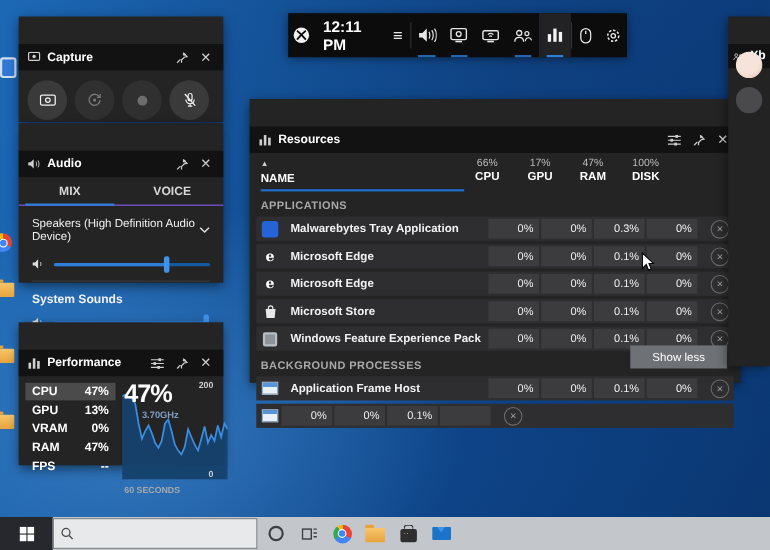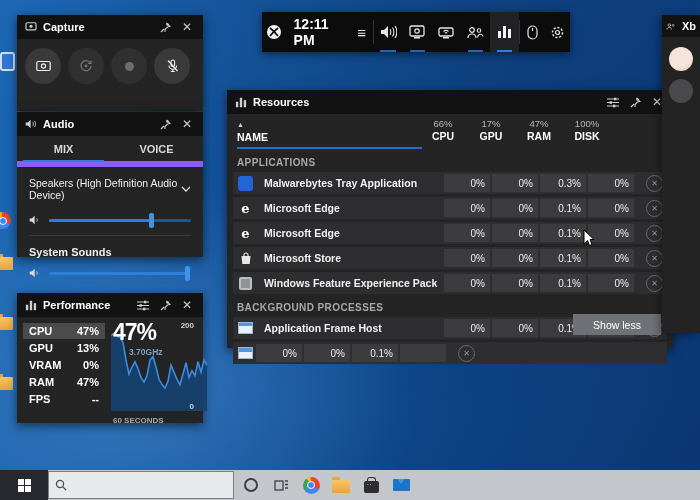--- a/index.html
+++ b/index.html
@@ -4,33 +4,33 @@
 <style>
   html,body{margin:0;padding:0;background:#333;}
   #screen{position:relative;width:700px;height:500px;overflow:hidden;
     font-family:"Liberation Sans","DejaVu Sans",sans-serif;
     background:
       radial-gradient(ellipse 420px 300px at 18% 78%, rgba(90,160,225,.45), rgba(0,0,0,0) 70%),
       radial-gradient(ellipse 700px 500px at 70% 10%, rgba(10,40,90,.35), rgba(0,0,0,0) 75%),
       linear-gradient(118deg,#1d6ab8 0%,#14569f 38%,#0e4488 66%,#0a3670 100%);
     user-select:none;}
   .panel{position:absolute;background:#242425;box-shadow:0 3px 10px rgba(0,0,0,.55);color:#e8e8e8;}
-  .tbar{height:24px;background:#121213;display:flex;align-items:center;padding:0 8px;gap:6px;}
+  .tbar{height:24px;background:#121213;display:flex;align-items:center;padding:0 8px;gap:6px;margin-top:25px;}
   .tbar .ttl{font-size:11px;font-weight:bold;color:#fff;flex:0 0 auto;}
   .tsp{flex:1;}
   .tbtn{width:16px;height:16px;display:flex;align-items:center;justify-content:center;color:#cfcfcf;font-size:11px;cursor:default;}
   .xg{font-size:12px;line-height:1;}
   svg{display:block;}
   
   .cap-row{display:flex;gap:7px;padding:9px 8px 4px 8px;}
   .cbtn{width:36px;height:36px;border-radius:50%;background:#3a3a3b;display:flex;align-items:center;justify-content:center;}
   .cbtn.dim{opacity:.55;}
   .showall{display:flex;align-items:center;gap:7px;padding:4px 10px 8px 10px;font-size:11px;color:#fff;margin-top:32px;}
   
-  .tabs{display:flex;border-bottom:6px solid #8b5cf6;}
+  .tabs{display:flex;border-bottom:1px solid #8b5cf6;}
   .tab{flex:1;text-align:center;font-size:11px;font-weight:bold;color:#d8d8d8;padding:7px 0 6px;position:relative;}
   .tab.active::after{content:"";position:absolute;left:6px;right:6px;bottom:-1px;height:2px;background:#2f7fd6;}
   .apad{padding:10px 12px 0 12px;}
   .devrow{display:flex;align-items:center;font-size:10.5px;color:#f0f0f0;}
   .devrow .dn{flex:1;}
   .slrow{display:flex;align-items:center;gap:8px;margin:14px 0 6px 0;}
   .track{position:relative;height:3px;background:#155a9e;flex:1;border-radius:2px;}
   .track .fill{position:absolute;left:0;top:0;height:3px;background:#2f7fd6;border-radius:2px;}
   .thumb{position:absolute;top:-6px;width:5px;height:15px;background:#3f93ea;border-radius:2px;}
   .adiv{height:1px;background:#3a3a3a;margin:10px 0;}

